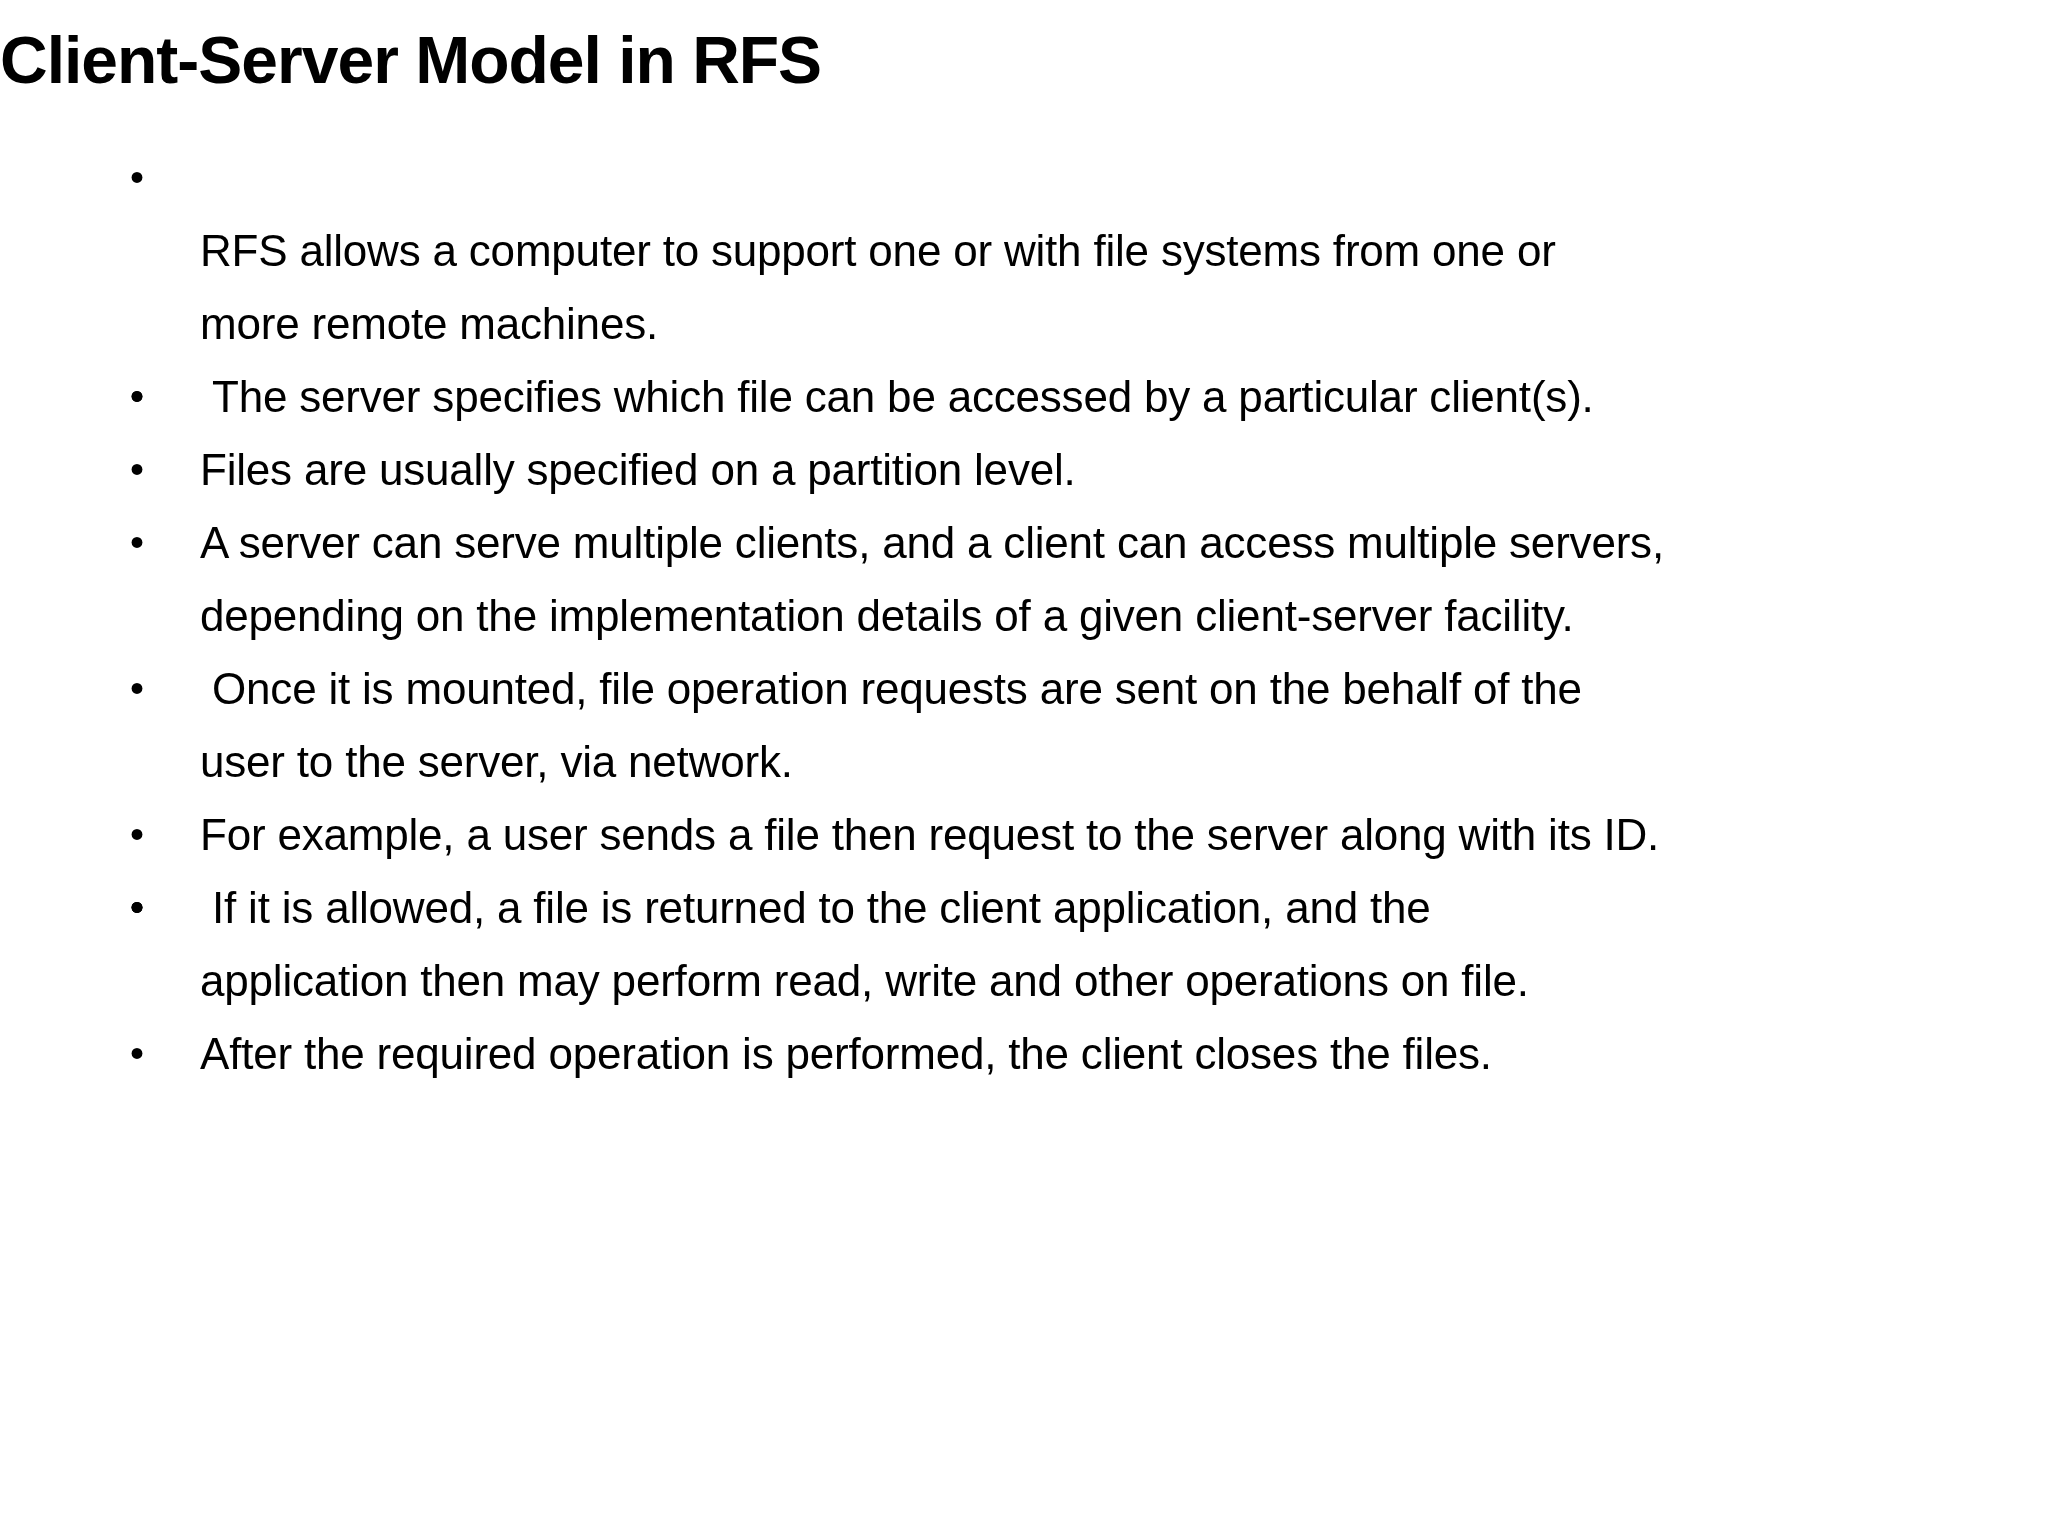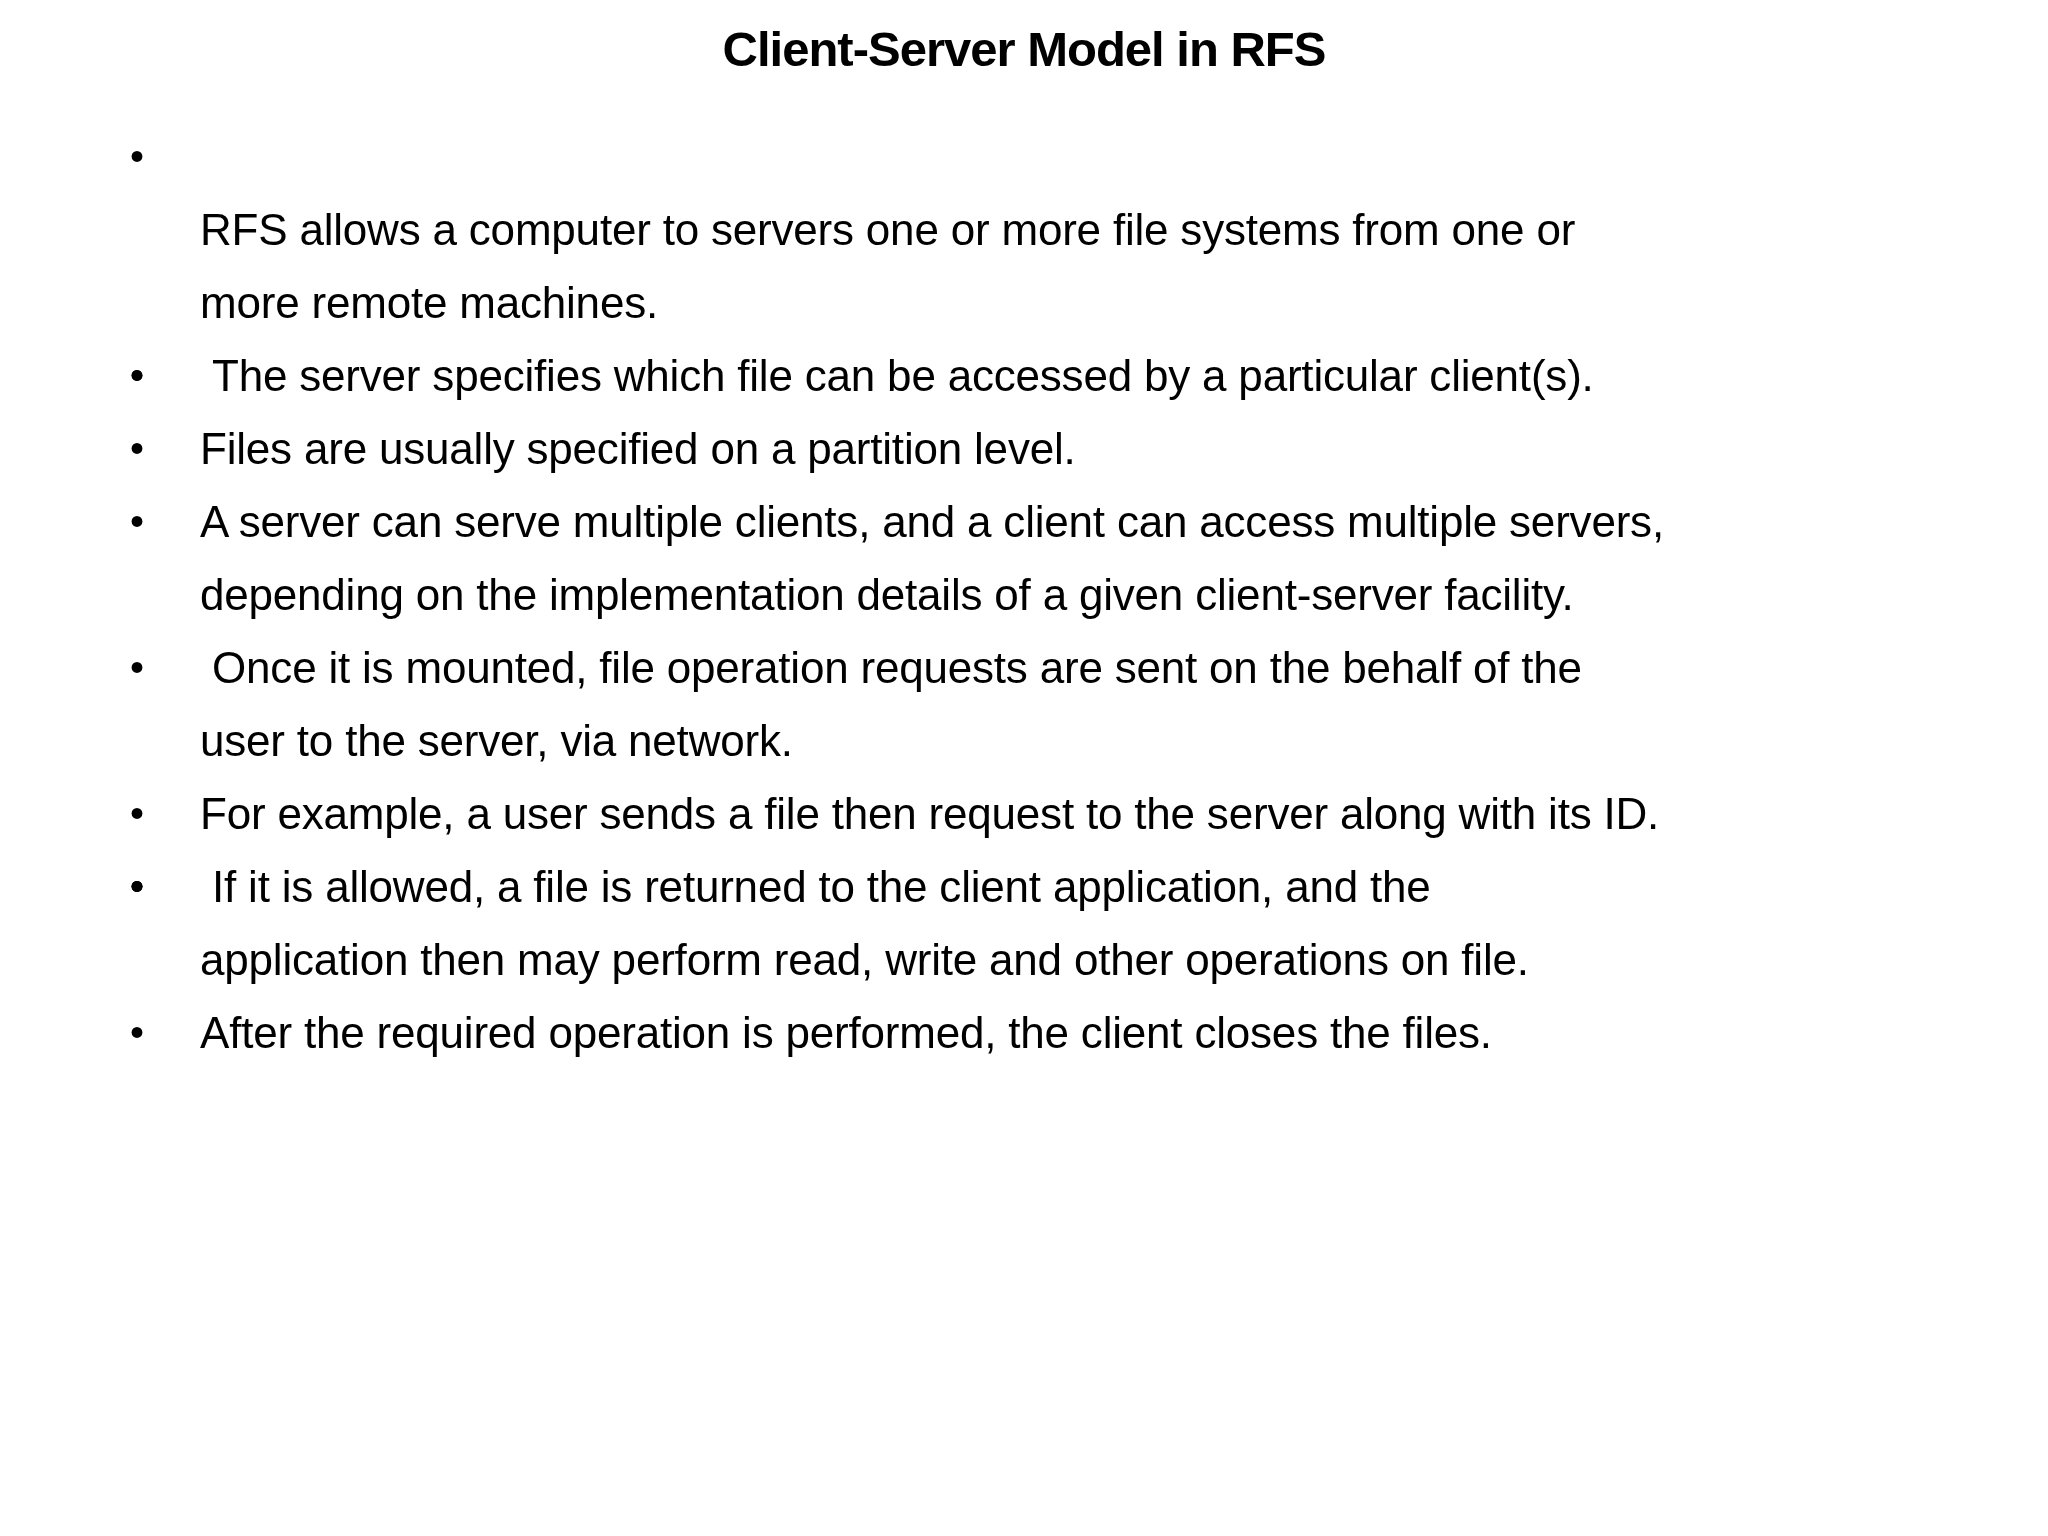--- a/index.html
+++ b/index.html
@@ -14,23 +14,23 @@
       font-family: "Liberation Sans", sans-serif;
       overflow: hidden;
     }
     .slide {
       width: 2048px;
       height: 1536px;
       position: relative;
       background: #ffffff;
     }
     .slide-title {
-      font-size: 49px;
+      font-size: 66px;
       font-weight: 700;
-      text-align: center;
+      text-align: left;
       line-height: 1.22;
       padding-top: 20px;
       margin: 0;
       letter-spacing: -1px;
     }
     ul.bullet-list {
       list-style: none;
       margin: 40px 0 0 0;
       padding: 0 50px 0 200px;
     }
@@ -52,21 +52,21 @@
       font-weight: 400;
     }
   </style>
 </head>
 <body>
 
 <div class="slide">
   <h1 class="slide-title">Client-Server Model in RFS</h1>
 
   <ul class="bullet-list">
-      <li><span class="bullet">•</span><span><br><span>RFS allows a computer to servers one or more file systems from one or
+      <li><span class="bullet">•</span><span><br><span>RFS allows a computer to support one or with file systems from one or
 more remote machines.</span></span></li>
       <li><span class="bullet">•</span></li>
       <li><span class="bullet">•</span><span><span> The server specifies which file can be accessed by a particular client(s).</span></span></li>
       <li><span class="bullet">•</span><span><span>Files are usually specified on a partition level.</span></span></li>
       <li><span class="bullet">•</span><span><span>A server can serve </span><span class="bold">multiple clients</span><span>, and a client can access </span><span class="bold">multiple servers,</span><span>
 depending on the implementation details of a given client-server facility.</span></span></li>
       <li><span class="bullet">•</span><span><span> Once it is mounted, file operation requests are sent on the behalf of the
 user to the server, via network.</span></span></li>
       <li><span class="bullet">•</span><span><span class="bold">For example</span><span>, a user sends a file then request to the server along with its ID.</span></span></li>
       <li><span class="bullet">•</span></li>

